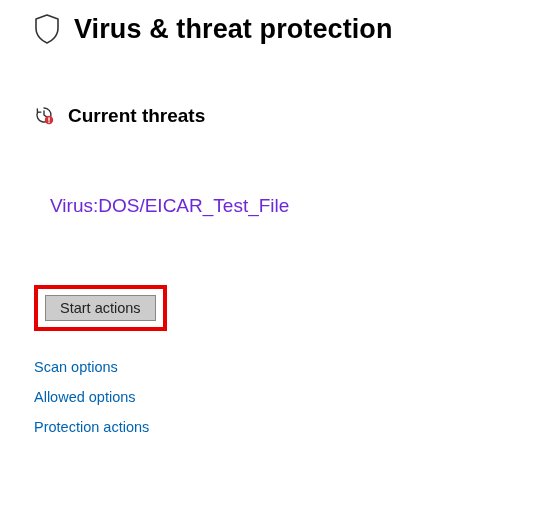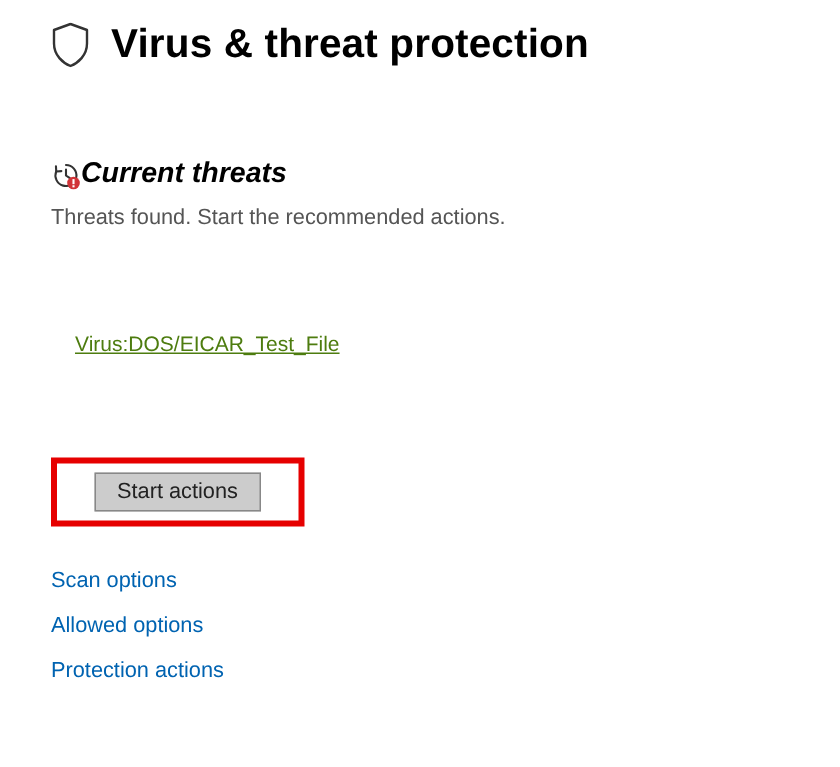--- a/index.html
+++ b/index.html
@@ -10,66 +10,64 @@
     background: #ffffff;
     font-family: "Segoe UI", -apple-system, sans-serif;
     color: #1a1a1a;
     overflow: hidden;
   }
   .page {
     padding: 14px 34px 0 34px;
   }
   .title-row {
     display: flex;
-    align-items: center;
     gap: 14px;
   }
   .title {
     font-size: 27px;
     font-weight: 600;
     letter-spacing: 0.1px;
     color: #000;
   }
   .subtitle {
     margin-top: 10px;
     font-size: 14.5px;
     color: #555;
   }
   .section {
     margin-top: 60px;
   }
   .section-header {
     display: flex;
-    align-items: flex-end;
-    font-style: italic;
+    align-items: flex-start;
+    gap: 14px;
   }
   .section-title {
     font-size: 19px;
     font-weight: 600;
     color: #000;
   }
   .section-desc {
     margin-top: 10px;
     font-size: 14.5px;
     color: #555;
   }
   .threat-item {
     margin-top: 68px;
     margin-left: 16px;
-    font-size: 14px;
-    color: #4d7c0f;
-    text-decoration: underline;
+    font-size: 19px;
+    color: #6d28d9;
   }
   .actions-row {
     margin-top: 68px;
   }
   .highlight-box {
     display: inline-block;
     border: 4px solid #e60000;
-    padding: 6px 25px;
+    padding: 6px 7px;
   }
   .win-button {
     display: inline-block;
     background: #cccccc;
     border: 1px solid #888;
     font-size: 14.5px;
     color: #222;
     padding: 4px 14px;
     font-family: inherit;
     cursor: pointer;
@@ -109,21 +107,20 @@
           <path d="M10 3 a7 7 0 1 1 -6.5 4.3" fill="none" stroke="#333" stroke-width="1.4" stroke-linecap="round"></path>
           <path d="M3.3 3.9 L3.5 7.3 L6.9 7.1" fill="none" stroke="#333" stroke-width="1.4" stroke-linecap="round" stroke-linejoin="round"></path>
           <path d="M10 6 V10 L12.6 11.8" fill="none" stroke="#333" stroke-width="1.4" stroke-linecap="round"></path>
           <circle cx="15" cy="15" r="4.2" fill="#d13438"></circle>
           <rect x="14.3" y="12.4" width="1.4" height="3.4" fill="#fff"></rect>
           <rect x="14.3" y="16.5" width="1.4" height="1.4" fill="#fff"></rect>
         </svg>
       </span>
       <span class="section-title">Current threats</span>
     </div>
-    <div class="section-desc">Threats found. Start the recommended actions.</div>
 
     <div class="threat-item">Virus:DOS/EICAR_Test_File</div>
 
     <div class="actions-row">
       <span class="highlight-box">
         <button class="win-button">Start actions</button>
       </span>
     </div>
 
     <div class="links">

